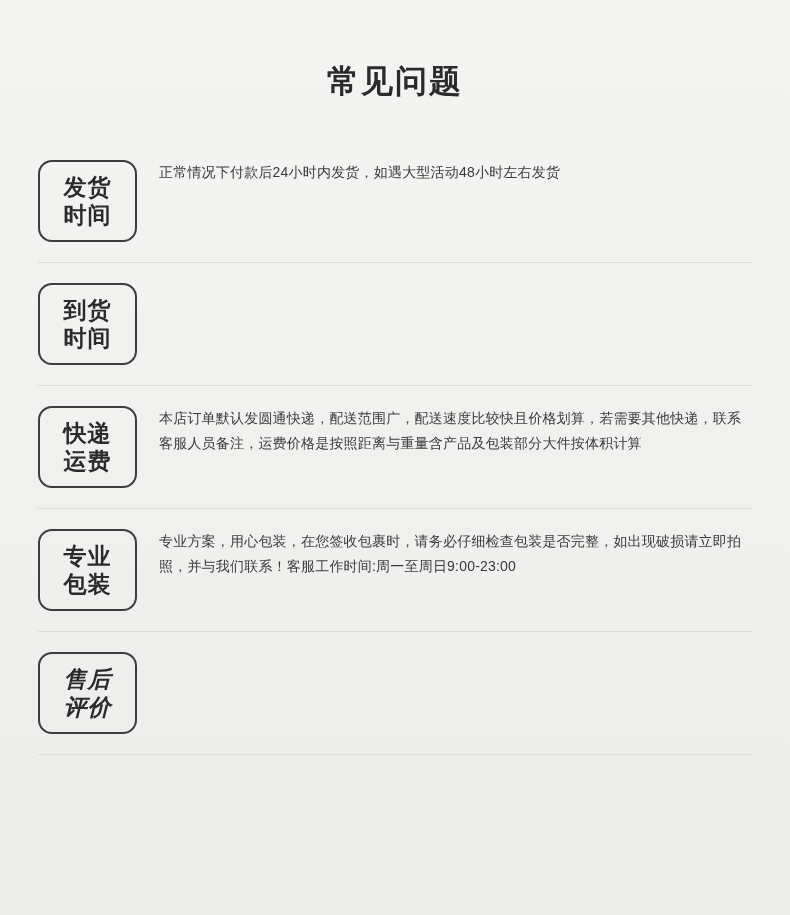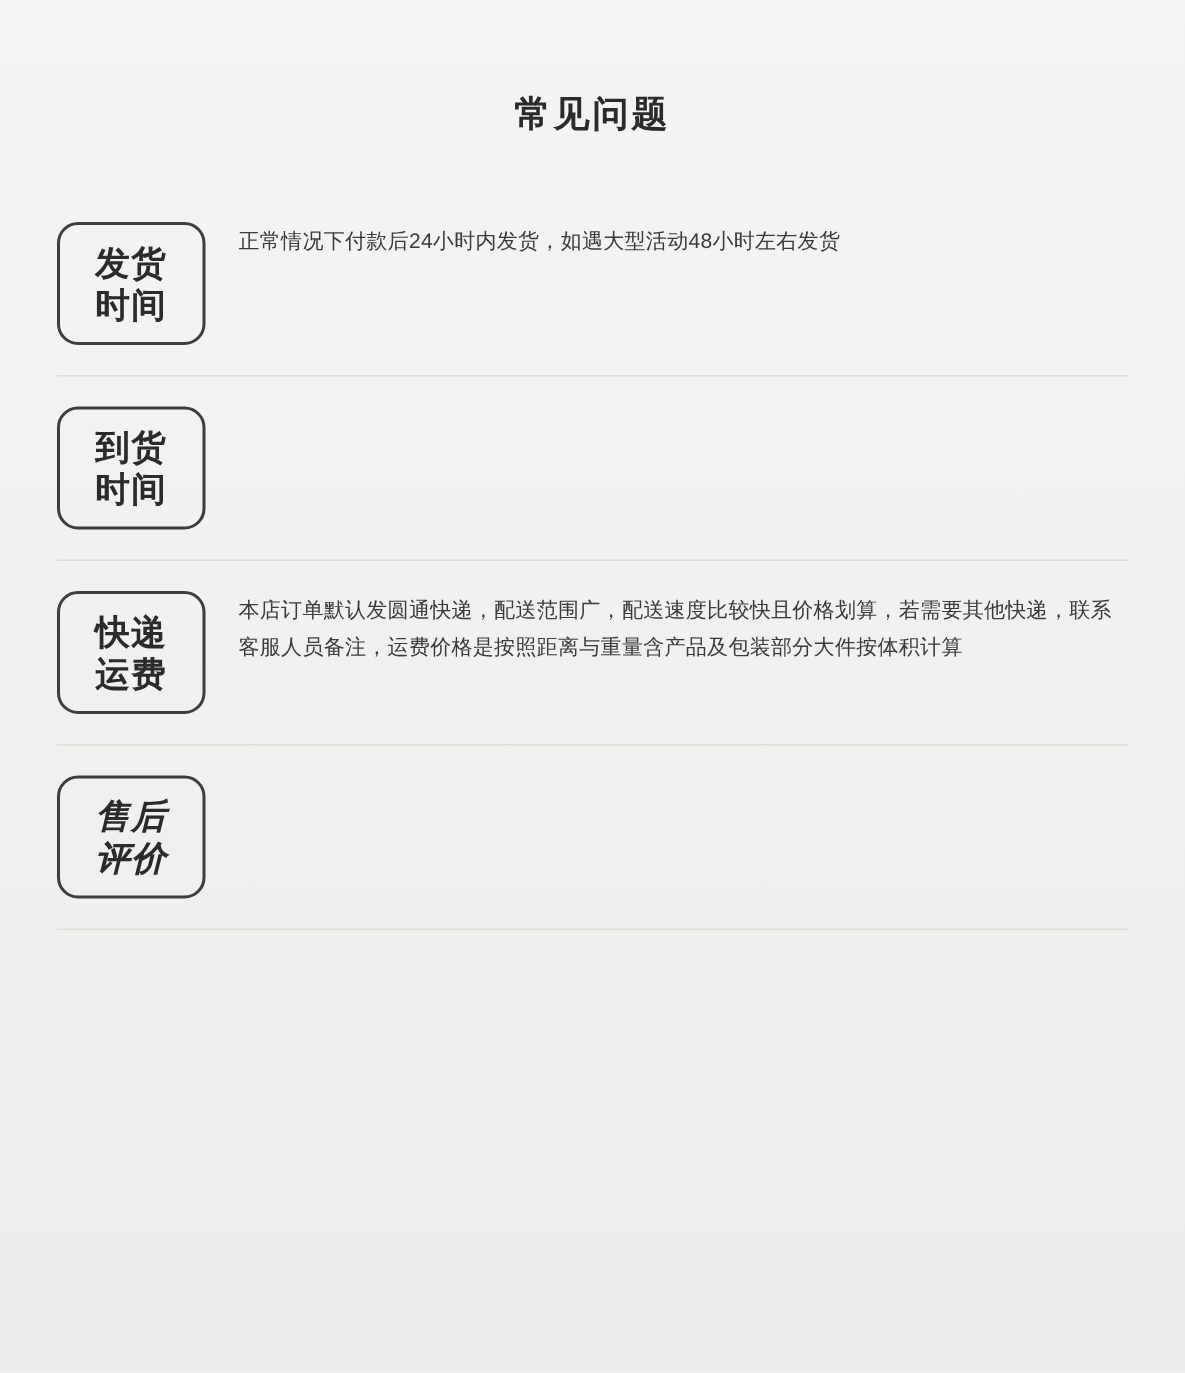--- a/index.html
+++ b/index.html
@@ -16,21 +16,21 @@
   }
   .page {
     position: relative;
     width: 790px;
     height: 915px;
     box-sizing: border-box;
     background: linear-gradient(180deg, #f4f4f2 0%, #f0f0ee 55%, #ececea 100%);
   }
   .page-title {
     text-align: center;
-    font-size: 24px;
+    font-size: 32px;
     font-weight: bold;
     letter-spacing: 2px;
     color: #2b2b2b;
     padding-top: 60px;
     padding-bottom: 0;
     margin: 0;
   }
   .faq-list {
     margin-top: 36px;
     padding: 0 38px;
@@ -108,20 +108,29 @@
     <div class="faq-item">
       <div class="tag">
         <span>快递</span>
         <span>运费</span>
       </div>
       <div class="content">
         <p>本店订单默认发圆通快递，配送范围广，配送速度比较快且价格划算，若需要其他快递，联系客服人员备注，运费价格是按照距离与重量含产品及包装部分大件按体积计算</p>
       </div>
     </div>
 
+    <div class="faq-item">
+      <div class="tag">
+        <span>专业</span>
+        <span>包装</span>
+      </div>
+      <div class="content">
+        <p>专业方案，用心包装，在您签收包裹时，请务必仔细检查包装是否完整，如出现破损请立即拍照，并与我们联系！客服工作时间:周一至周日9:00-23:00</p>
+      </div>
+    </div>
 
     <div class="faq-item">
       <div class="tag">
         <span>售后</span>
         <span>评价</span>
       </div>
     </div>
 
   </div>
 </div>

